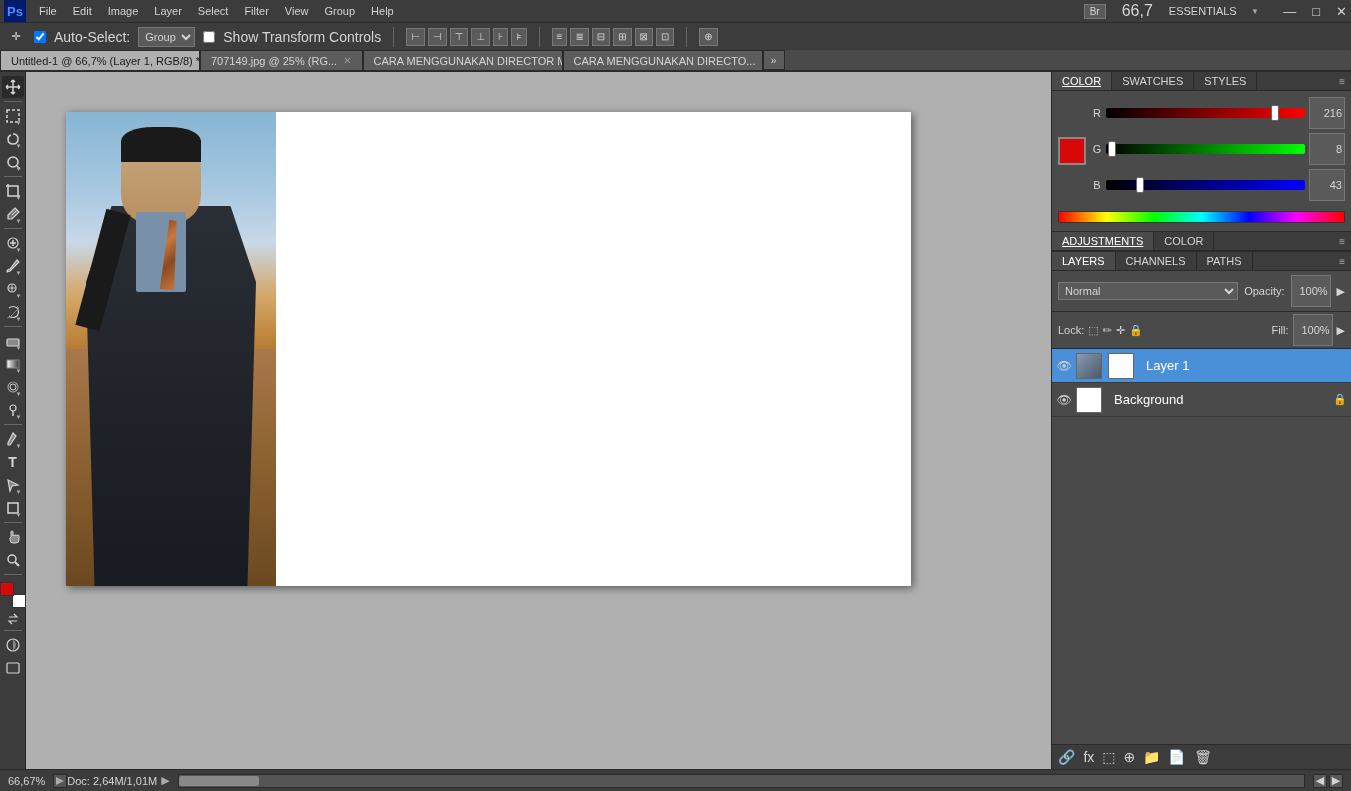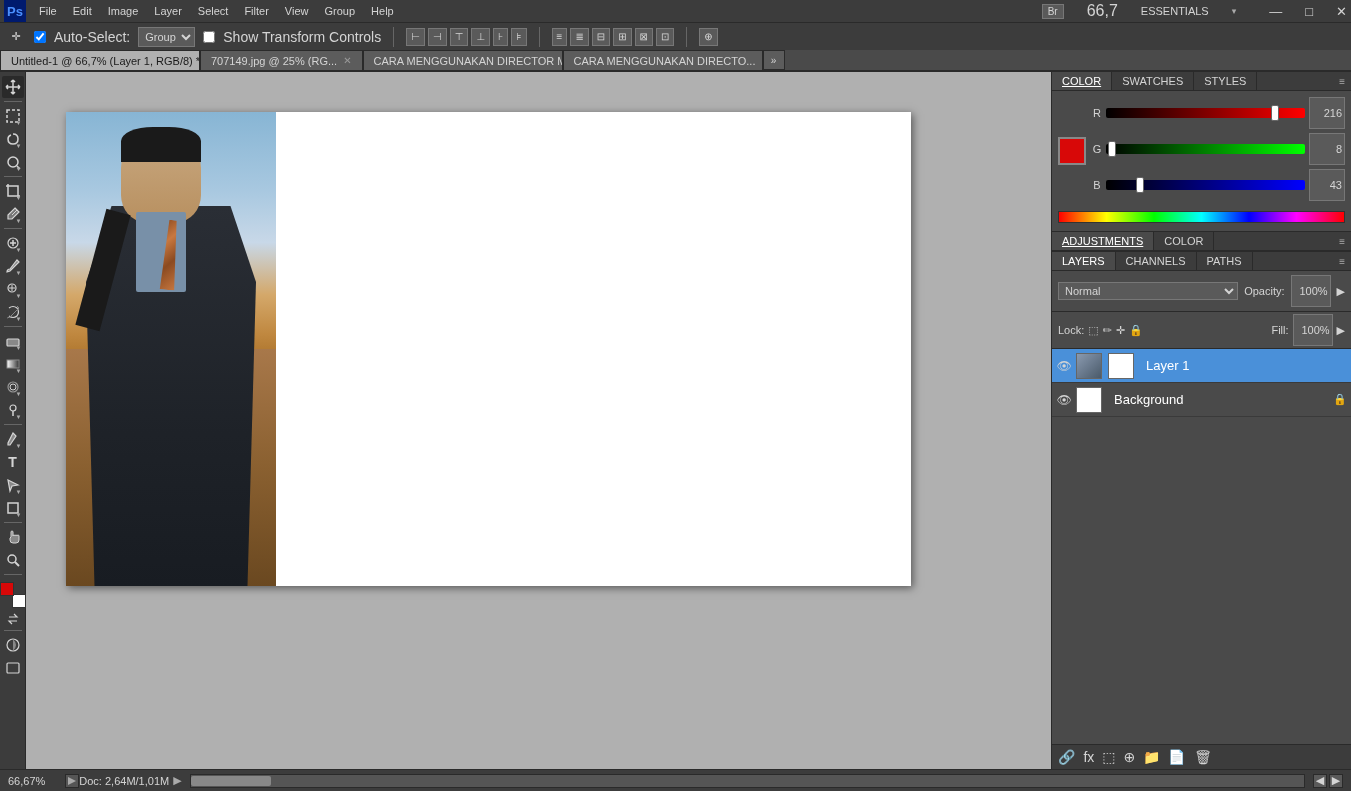--- a/index.html
+++ b/index.html
@@ -26,21 +26,21 @@
       padding: 2px 7px;
       cursor: pointer;
       border-radius: 2px;
     }
 
     
     #menubar-right {
       margin-left: auto;
       display: flex;
       align-items: center;
-      gap: 23px;
+      gap: 16px;
       color: #d4d4d4;
       font-size: 11px;
     }
 
     
     #optionsbar {
       height: 28px;
       background: #3c3c3c;
       border-top: 1px solid #2a2a2a;
       display: flex;
@@ -328,21 +328,21 @@
     #statusbar {
       height: 22px;
       background: #3c3c3c;
       display: flex;
       align-items: center;
       padding: 0 8px;
       font-size: 11px;
       color: #d4d4d4;
       border-top: 1px solid #2a2a2a;
     }
-    #statusbar .status-left { display: flex; gap: 20px; align-items: center; }
+    #statusbar .status-left { display: flex; gap: 8px; align-items: center; }
   </style>
 </head>
 <body>
 
 <div id="menubar">
   <div class="ps-logo">Ps</div>
   <div class="menu-item">File</div>
   <div class="menu-item">Edit</div>
   <div class="menu-item">Image</div>
   <div class="menu-item">Layer</div>

